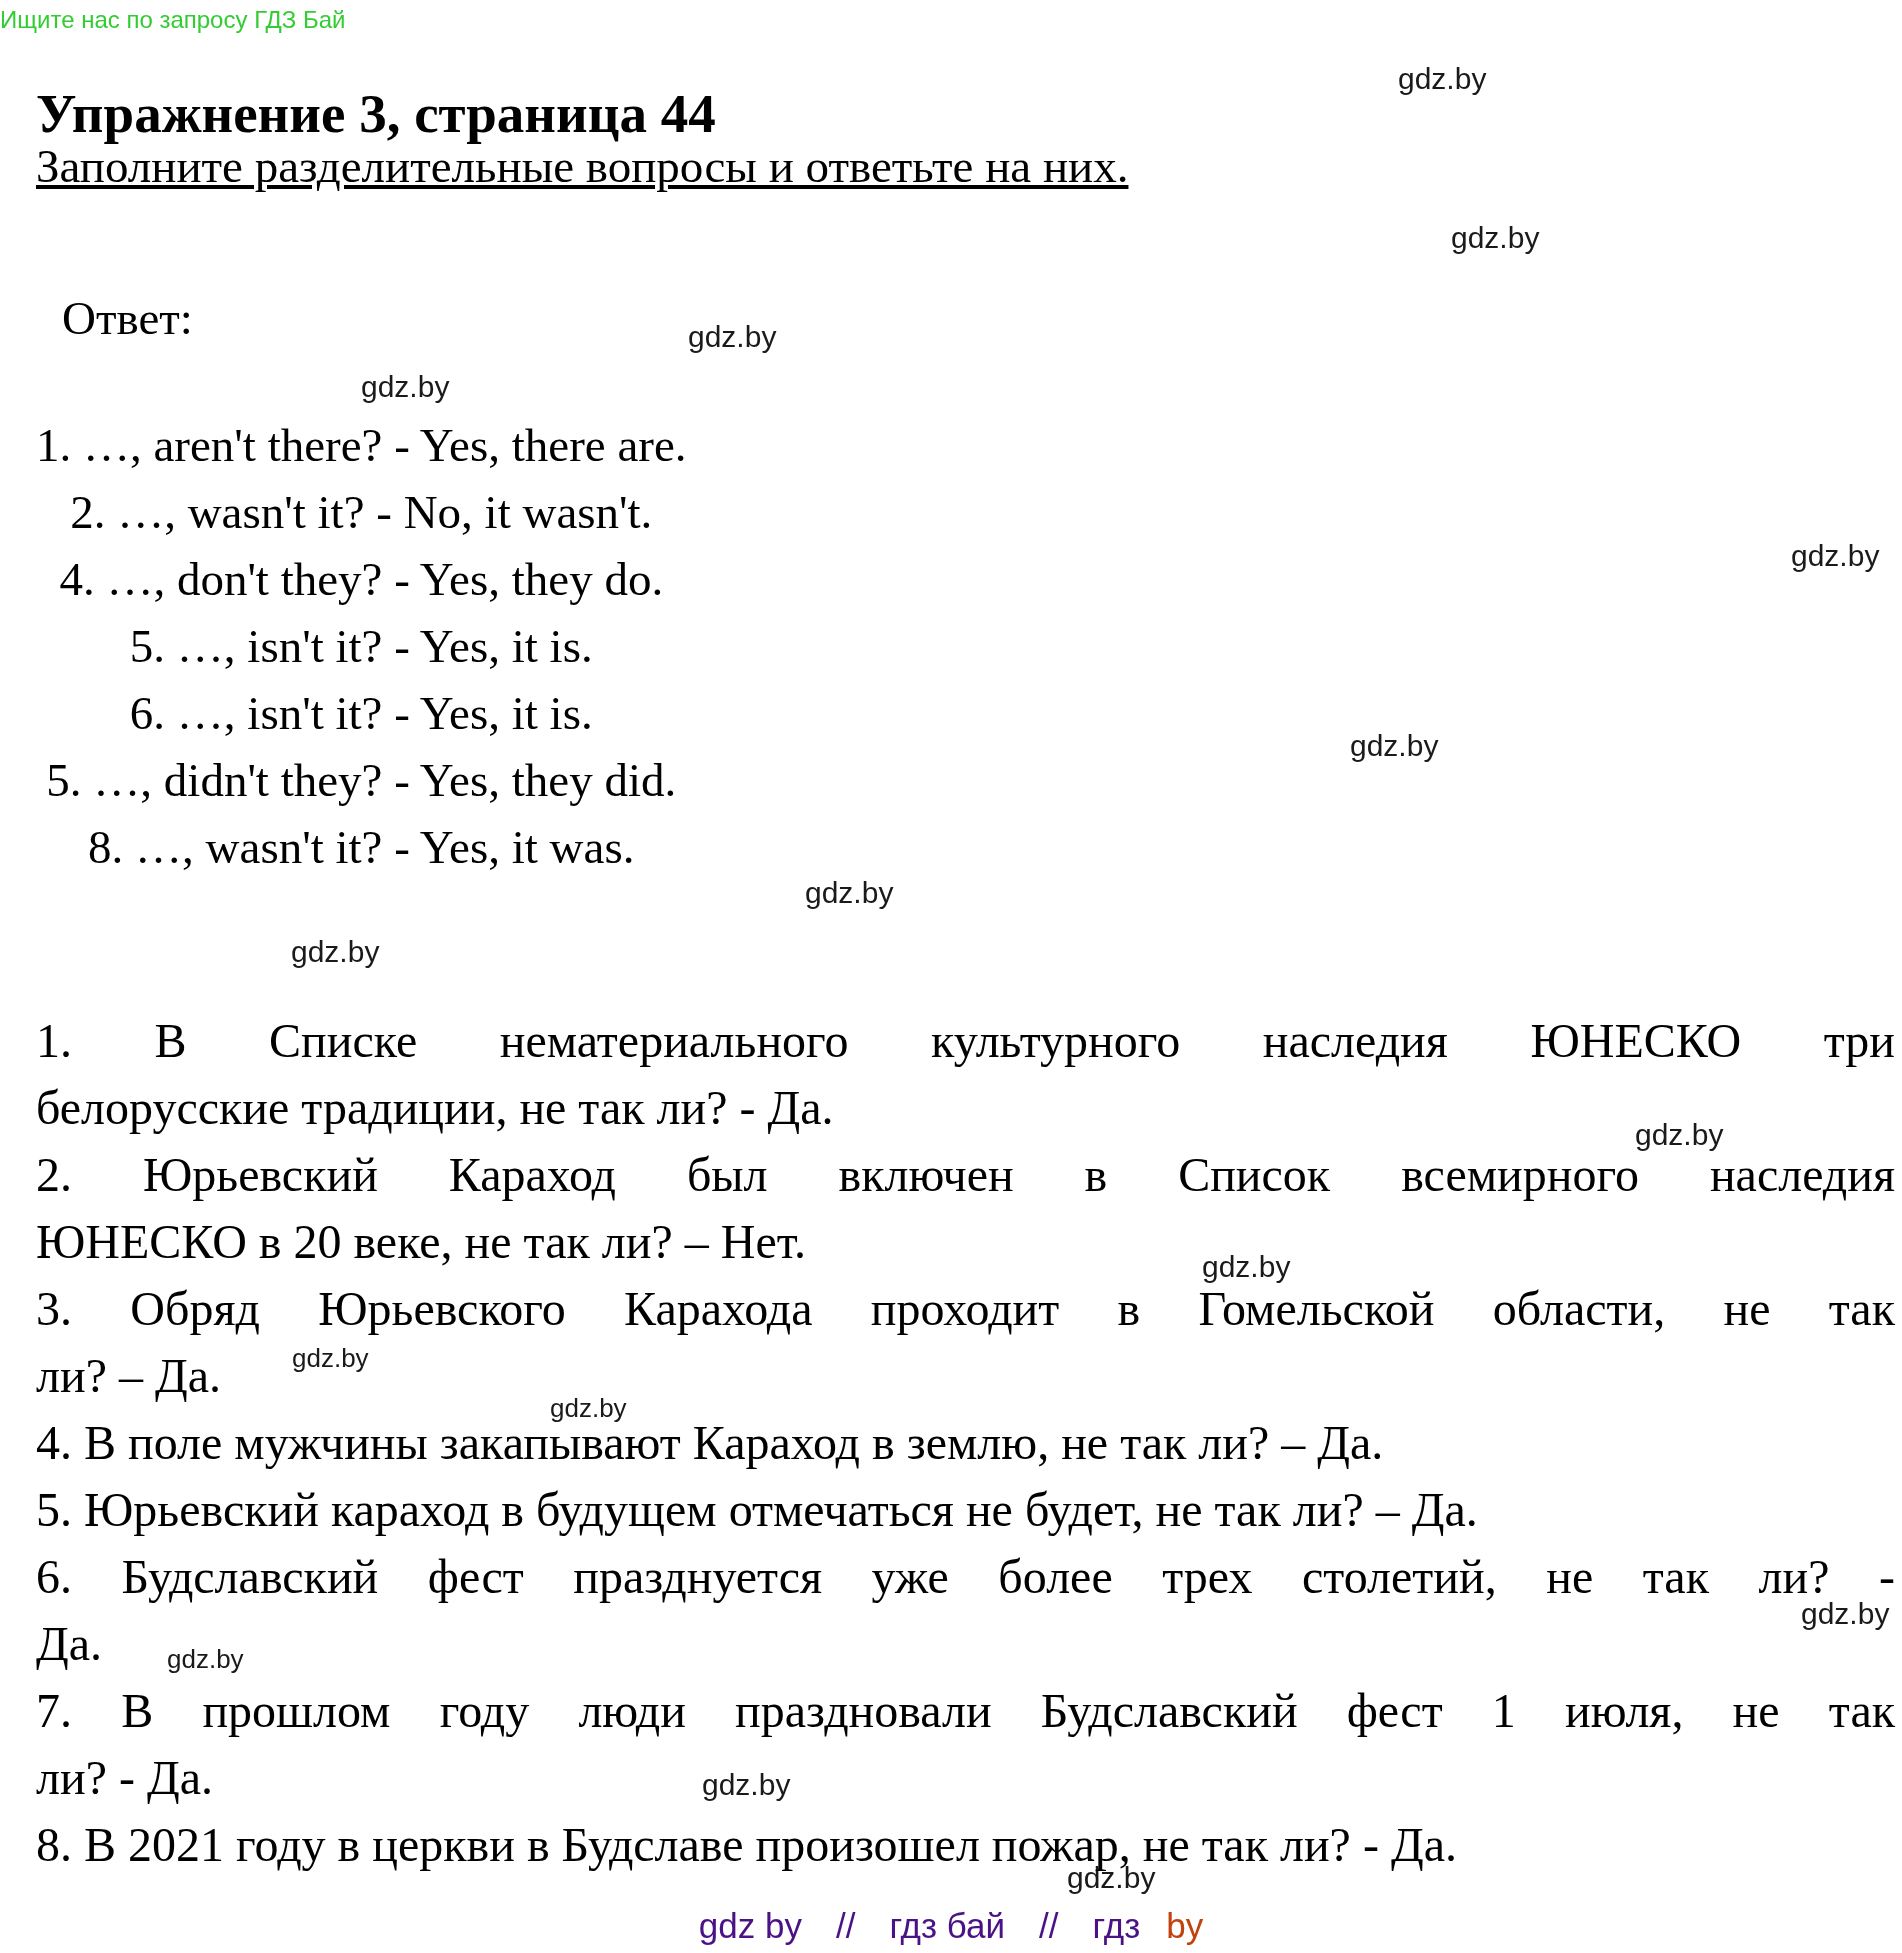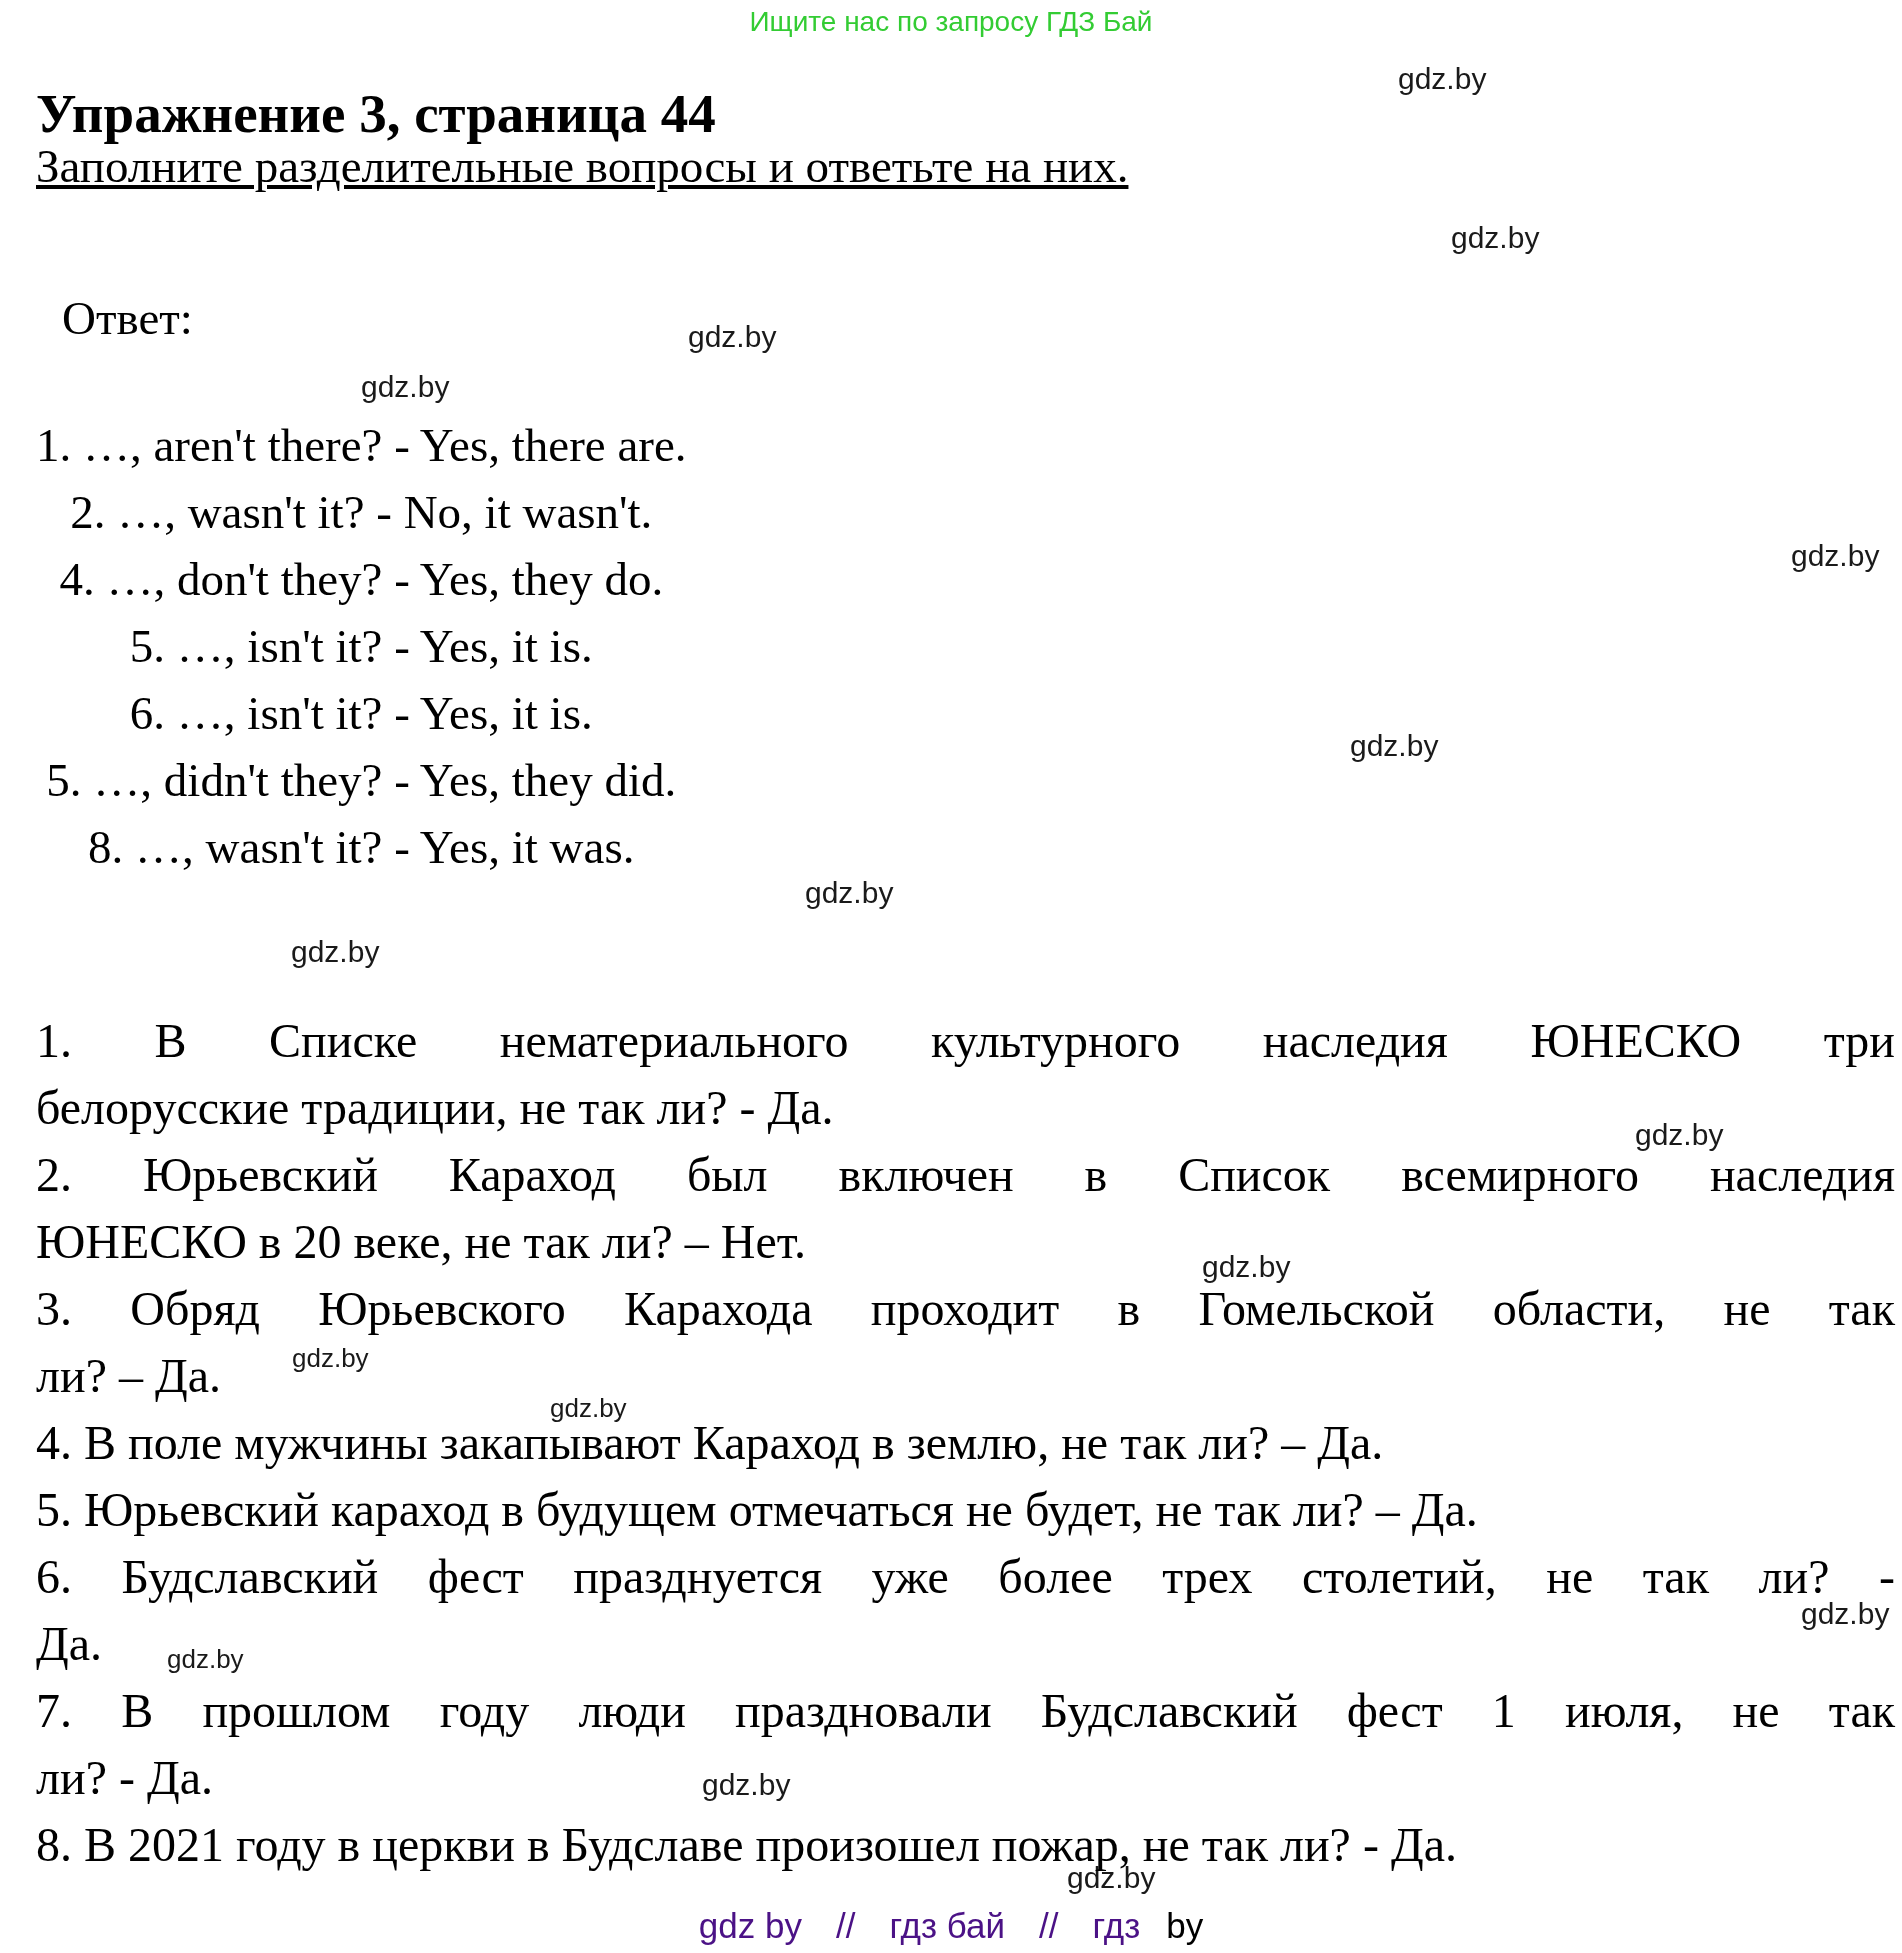--- a/index.html
+++ b/index.html
@@ -1,22 +1,22 @@
 <!DOCTYPE html>
 <html><head>
 <meta charset="utf-8">
 <style>
   html,body{margin:0;padding:0;background:#fff;}
   .page{
     position:relative;width:1902px;height:1953px;background:#ffffff;
     font-family:"Liberation Serif", serif;color:#000;overflow:hidden;
   }
   .promo{
-    position:absolute;top:6px;left:0;width:100%;text-align:center;
-    font-family:"Liberation Sans", sans-serif;font-size:28px;font-weight:500;
+    position:absolute;top:6px;left:0;width:100%;
+    font-family:"Liberation Sans", sans-serif;font-size:24px;font-weight:500;
     color:#33CC33;
   }
   .wm{
     position:absolute;font-family:"Liberation Sans", sans-serif;color:#1a1a1a;
     font-size:30px;white-space:nowrap;
   }
   .wm.small{font-size:26px;}
   .title{
     position:absolute;left:36px;top:82px;font-size:55px;font-weight:700;white-space:nowrap;
   }
@@ -36,21 +36,21 @@
   }
   .ru-line{text-align:left;}
   .ru-line.stretch{text-align:justify;text-align-last:justify;}
   .footer{
     position:absolute;top:1906px;left:0;width:100%;
     display:flex;justify-content:center;align-items:baseline;gap:26px;
     font-family:"Liberation Sans", sans-serif;font-size:35px;
   }
   .footer .seg{color:#4B1286;}
   .footer .slash{color:#4B1286;margin:0 8px;}
-  .footer .seg.blue{color:#000000;}
+  .footer .seg.blue{color:#c2410c;}
 </style>
 </head>
 <body>
 
 <div class="page">
 
   <div class="promo">Ищите нас по запросу ГДЗ Бай</div>
 
   <span class="wm" style="left:1398px;top:62px;">gdz.by</span>
   <span class="wm" style="left:1451px;top:221px;">gdz.by</span>

